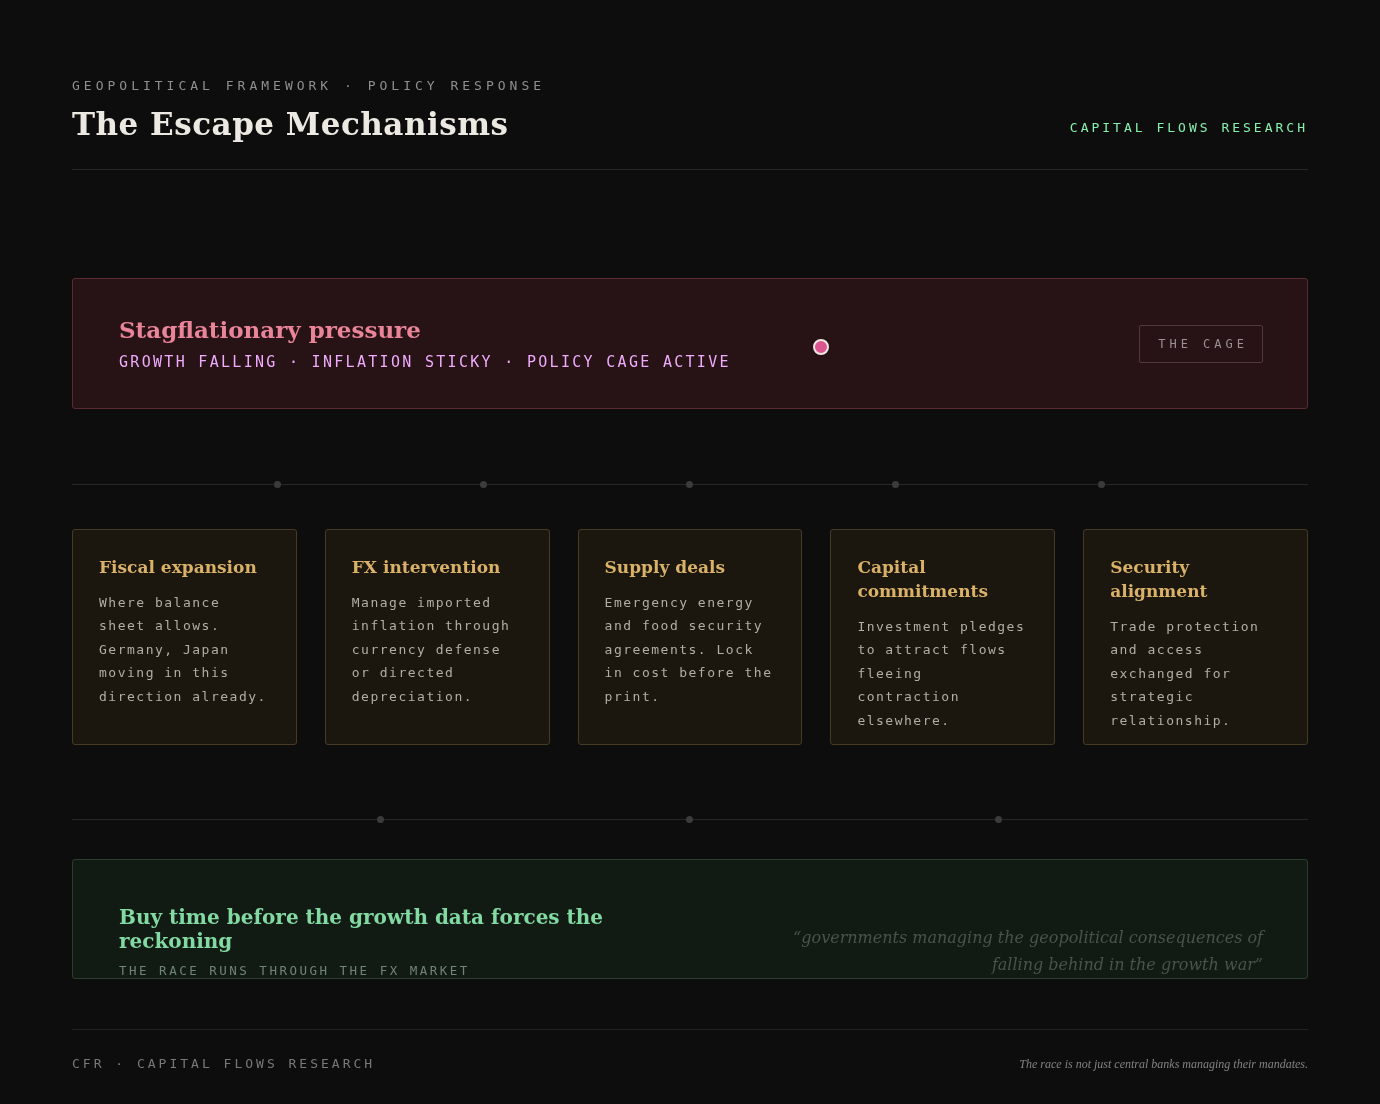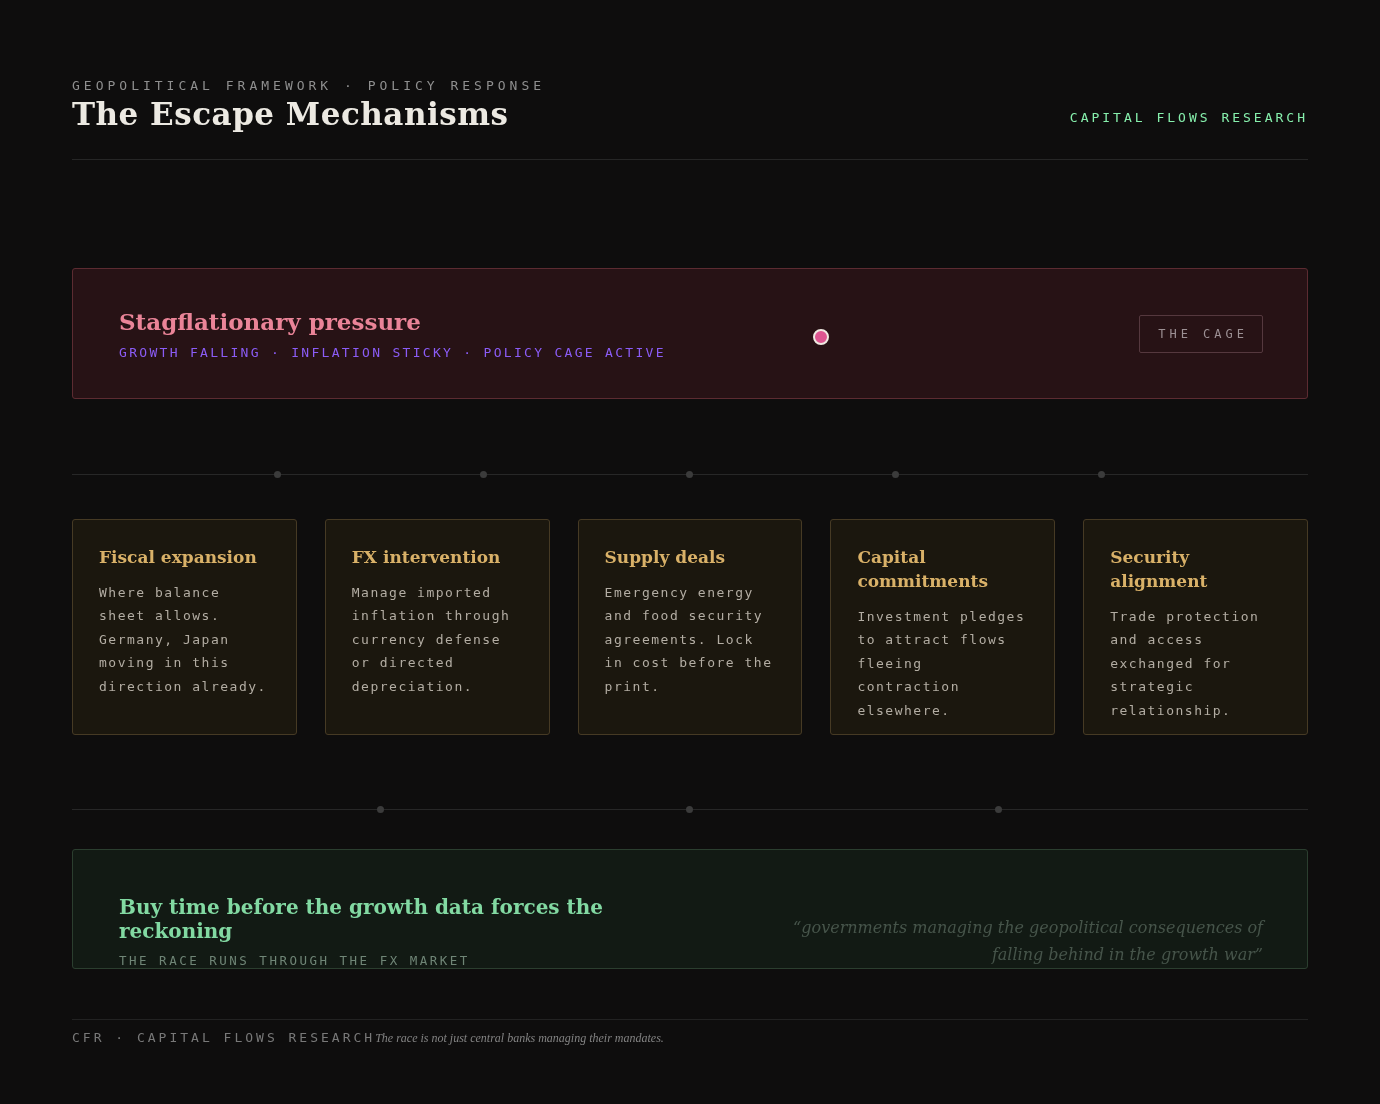--- a/index.html
+++ b/index.html
@@ -2,32 +2,32 @@
 <html><head>
 <meta charset="utf-8">
 <style>
   * { margin:0; padding:0; box-sizing:border-box; }
   html,body { width:1380px; height:1104px; background:#0e0d0d; overflow:hidden;
               font-family:"DejaVu Sans Mono", monospace; }
   .page { width:1236px; margin:0 auto; padding-top:78px; }
 
   
   .eyebrow { font-size:13px; letter-spacing:4px; color:#8f8f8f; }
-  .header-row { display:flex; justify-content:space-between; align-items:flex-end; margin-top:3px; }
+  .header-row { display:flex; justify-content:space-between; align-items:flex-end; margin-top:13px; }
   .page-title { font-family:"DejaVu Serif", serif; font-weight:bold; font-size:31px; color:#ece9e2; letter-spacing:0.5px; }
   .org { font-size:13px; letter-spacing:3px; color:#86efac; padding-bottom:7px; }
   .rule { border-top:1px solid #262626; margin-top:27px; }
 
   
   .pressure-banner { position:relative; margin-top:108px; height:131px; background:#271215;
                      border:1px solid #5c2b31; border-radius:3px;
                      display:flex; align-items:center; justify-content:space-between;
                      padding:0 44px 0 46px; }
   .pressure-title { font-family:"DejaVu Serif", serif; font-weight:bold; font-size:23px; color:#ea8498; }
-  .pressure-subtitle { margin-top:10px; font-size:13px; letter-spacing:2.3px; color:#8b5cf6; }
+  .pressure-subtitle { margin-top:10px; font-size:15px; letter-spacing:2.3px; color:#f0abfc; }
   .cage-badge { border:1px solid #55383e; background:transparent; color:#9c9094;
                 font-family:"DejaVu Sans Mono", monospace; font-size:12px; letter-spacing:4px;
                 padding:11px 14px 11px 18px; border-radius:2px; cursor:pointer; }
   .marker-dot { position:absolute; left:740px; top:60px; width:16px; height:16px; border-radius:50%;
                 background:#dd5590; border:2.5px solid #efe9e1; }
 
   
   .rail { position:relative; height:15px; }
   .rail-top { margin-top:68px; }
   .rail-bottom { margin-top:67px; }
@@ -46,21 +46,21 @@
   .outcome-banner { margin-top:32px; height:120px; background:#121a14; border:1px solid #2b3e2f;
                     border-radius:3px; display:flex; align-items:flex-end; justify-content:space-between;
                     padding:0 44px 0 46px;gap:48px; }
   .outcome-title { font-family:"DejaVu Serif", serif; font-weight:bold; font-size:20px; color:#82d9a2; }
   .outcome-subtitle { margin-top:10px; font-size:12.5px; letter-spacing:2.5px; color:#6f8576; }
   .outcome-quote { width:520px; text-align:right; font-family:"DejaVu Serif", serif; font-style:italic;
                    font-size:16px; line-height:1.65; color:#46544a;margin-top:20px; }
 
   
   .footer-rule { border-top:1px solid #222222; margin-top:50px; }
-  .footer-row { display:flex; justify-content:flex-start; align-items:baseline; margin-top:10px; }
+  .footer-row { display:flex; justify-content:space-between; align-items:baseline; margin-top:26px; }
   .footer-brand { font-size:13px; letter-spacing:3px; color:#787878; }
   .footer-note { font-family:Liberation Serif, serif; font-style:italic; font-size:12px; color:#838383; }
 </style>
 </head>
 <body>
 
 <div class="page">
 
   <div class="eyebrow">GEOPOLITICAL FRAMEWORK · POLICY RESPONSE</div>
   <div class="header-row">

